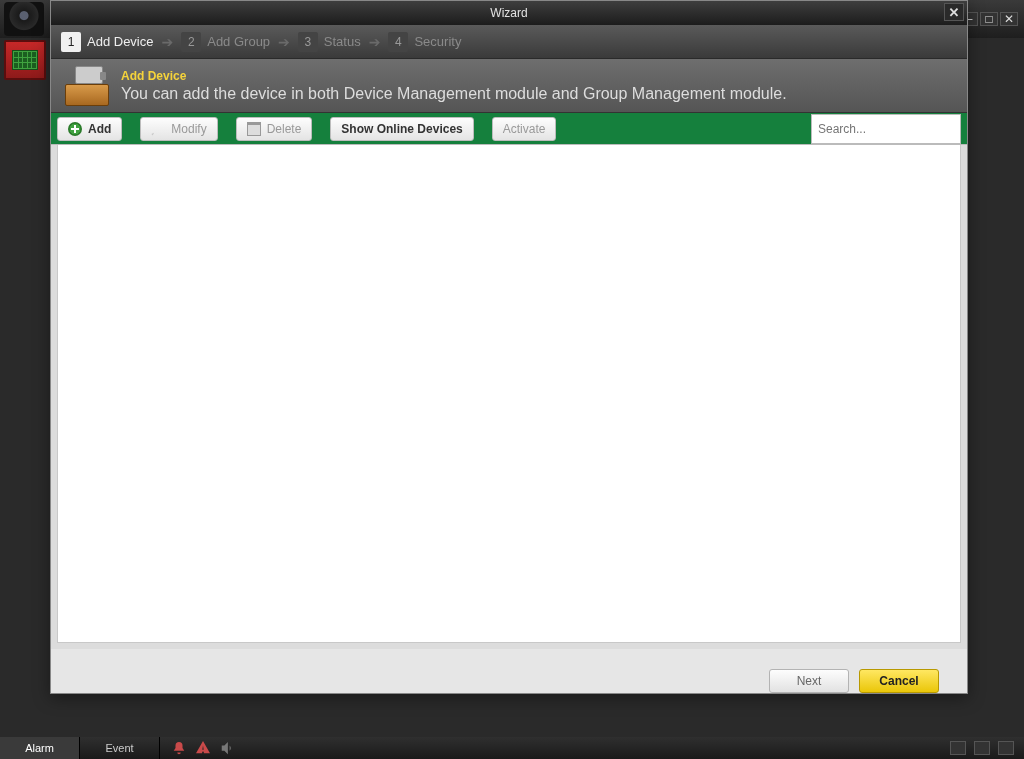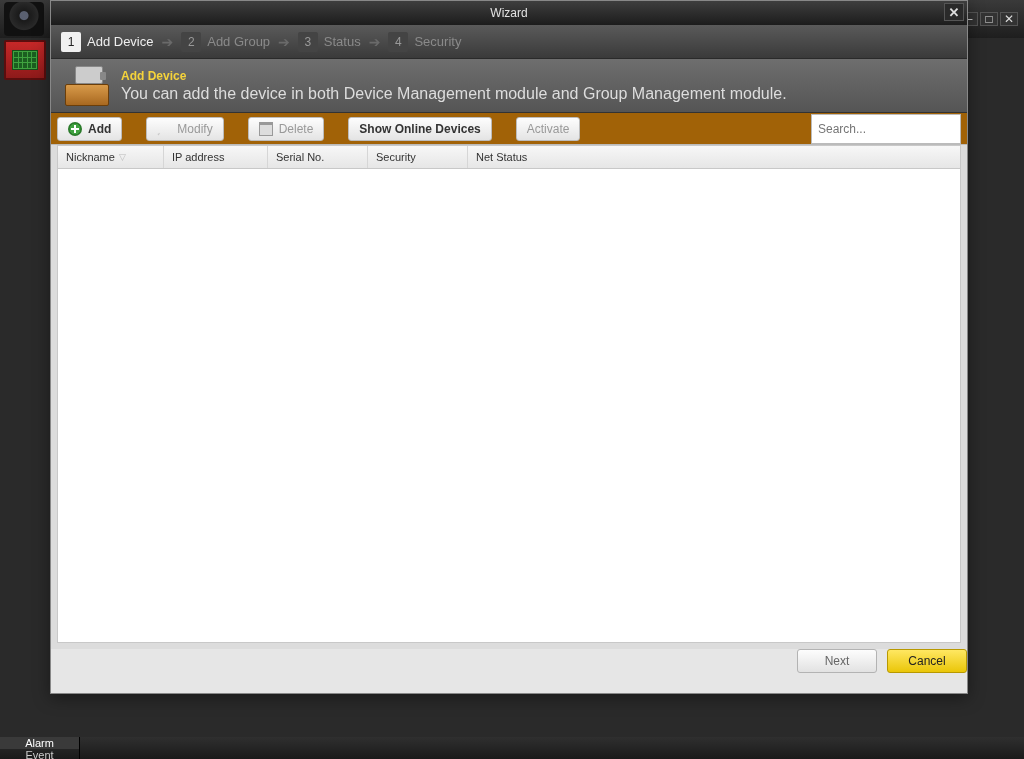--- a/index.html
+++ b/index.html
@@ -86,22 +86,22 @@
     background: #ccc; border: 1px solid #888; border-radius: 2px;
   }
   .banner-cam::before {
     content: ""; position: absolute; right: -4px; top: 5px; width: 6px; height: 8px;
     background: #888; border-radius: 1px;
   }
   .banner-text h3 { font-size: 12px; color: #f5d33b; font-weight: bold; margin-bottom: 2px; }
   .banner-text p  { font-size: 16px; color: #ddd; }
 
   .toolbar {
-    height: 32px; background: #a16207; border-bottom: 1px solid #bbb;
-    display: flex; align-items: center; padding: 0 6px; gap: 24px;
+    height: 32px; background: #15803d; border-bottom: 1px solid #bbb;
+    display: flex; align-items: center; padding: 0 6px; gap: 18px;
   }
   .tbtn {
     height: 24px; padding: 0 10px; display: inline-flex; align-items: center; gap: 6px;
     background: linear-gradient(#fdfdfd,#e4e4e4); border: 1px solid #bcbcbc; border-radius: 3px;
     font-size: 12px; color: #333; cursor: pointer;
   }
   .tbtn.dim { color: #999; justify-content: space-between; }
   .tbtn.bold { font-weight: bold; }
   .tbtn .ico { width: 14px; height: 14px; display: inline-block; }
   .ico-add { background: radial-gradient(circle,#3fa13f 55%,#2a7a2a 56%); border-radius: 50%; position: relative; }
@@ -128,37 +128,37 @@
   .gh-cell .sort { color:#bbb; font-size:9px; }
   .gh-cell:nth-child(1){ width:106px; }
   .gh-cell:nth-child(2){ width:104px; }
   .gh-cell:nth-child(3){ width:100px; }
   .gh-cell:nth-child(4){ width:100px; }
   .gh-cell:nth-child(5){ flex:1; border-right:none; }
   .grid-body { flex:1; background:#fff; border:1px solid #c8c8c8; border-top:none; }
 
   .footer {
     height: 44px; background: #e6e6e6;
-    display: flex; align-items: flex-start; justify-content: flex-end; gap: 10px; padding: 0 0;
+    display: flex; align-items: flex-end; justify-content: flex-end; gap: 10px; padding: 0 28px;
   }
   .fbtn {
     width: 80px; height: 24px; border: 1px solid #b3b3b3; border-radius: 3px;
     font-size: 12px; cursor: pointer;
     background: linear-gradient(#fdfdfd,#e2e2e2); color: #666;
   }
   .fbtn.primary {
-    background: linear-gradient(#ffe762,#eac609); color:#222; font-weight: normal;
+    background: linear-gradient(#ffe762,#eac609); color:#222; font-weight: bold;
     border-color:#b89900;
   }
 
   
   .statusbar {
     position: absolute; left: 0; right: 0; bottom: 0; height: 22px;
     background: linear-gradient(#2f2f2f,#1a1a1a);
-    display: flex; align-items: stretch; color:#ccc; font-size:11px;flex-direction:column;
+    display: flex; align-items: stretch; color:#ccc; font-size:11px;
   }
   .sb-tab {
     width: 80px; display:flex; align-items:center; justify-content:center;
     border-right:1px solid #000; cursor:pointer;
   }
   .sb-tab.active { background:#3a3a3a; color:#fff; }
   .sb-icons { display:flex; align-items:center; gap:10px; padding:0 12px; }
   .sb-ic { width:14px; height:14px; }
   .sb-right { margin-left:auto; display:flex; align-items:center; gap:8px; padding:0 10px; }
   .sb-rbtn { width:16px; height:14px; background:#333; border:1px solid #555; cursor:pointer; }
@@ -249,38 +249,20 @@
     <button class="tbtn bold">
       <span>Show Online Devices</span>
     </button>
     <button class="tbtn dim">
       <span>Activate</span>
     </button>
     <input class="search-box" placeholder="Search..." style="">
   </div>
 
   <div class="grid-wrap">
-    <div class="grid-head">
-      <div class="gh-cell">
-        <span>Nickname</span>
-        <span class="sort">▽</span>
-      </div>
-      <div class="gh-cell">
-        <span>IP address</span>
-      </div>
-      <div class="gh-cell">
-        <span>Serial No.</span>
-      </div>
-      <div class="gh-cell">
-        <span>Security</span>
-      </div>
-      <div class="gh-cell">
-        <span>Net Status</span>
-      </div>
-    </div>
     <div class="grid-body"></div>
   </div>
 
   <div class="footer">
     <button class="fbtn">Next</button>
     <button class="fbtn primary">Cancel</button>
   </div>
 
 </div>
 

